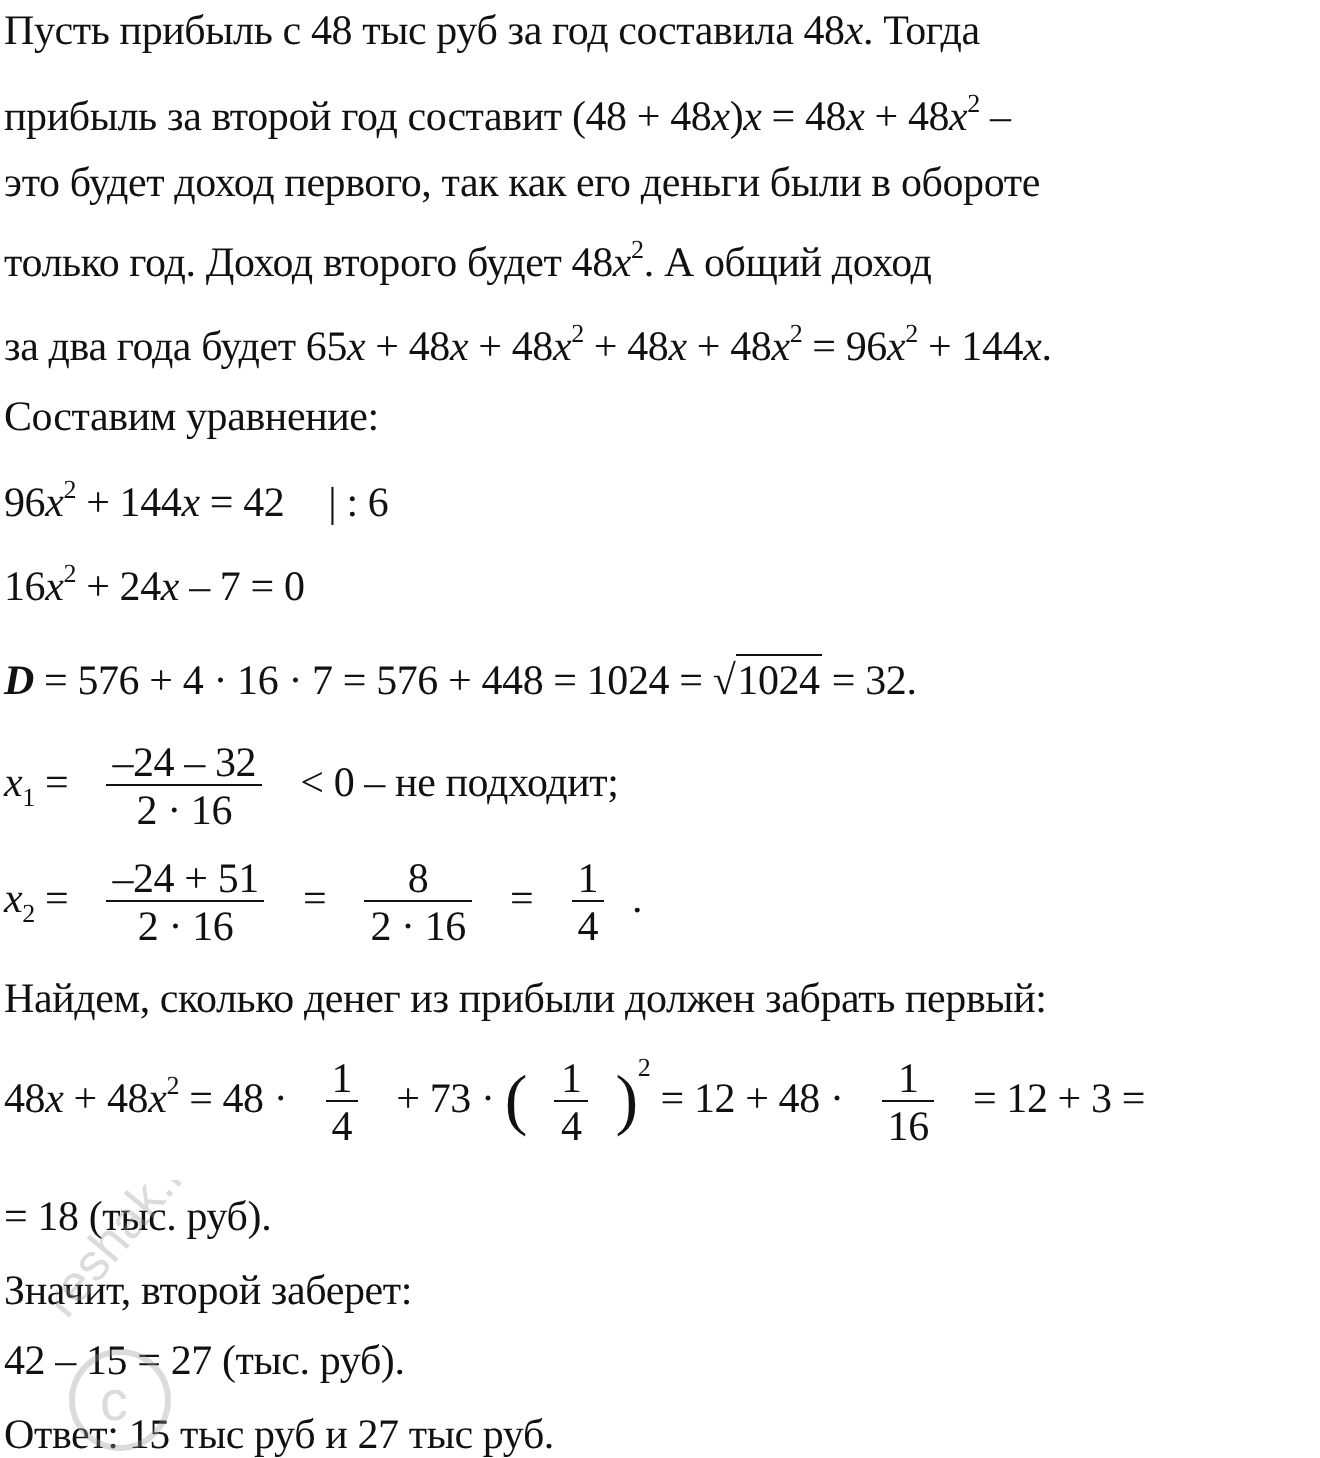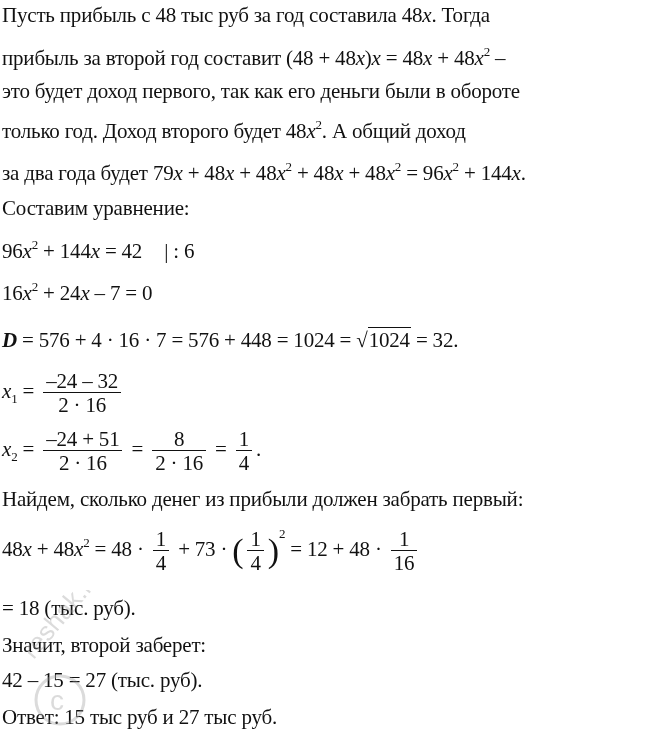--- a/index.html
+++ b/index.html
@@ -2,21 +2,21 @@
 <html><head>
 <meta charset="utf-8">
 <style>
   html, body { margin: 0; padding: 0; background: #ffffff; }
   body { width: 660px; height: 729px; overflow: hidden; position: relative;
     font-family: "Liberation Serif", "DejaVu Serif", serif; color: #111; }
   .line { position: absolute; left: 2px; font-size: 21px; line-height: 24px; white-space: nowrap; letter-spacing: -0.2px; }
   i.v { font-style: italic; }
   sup { font-size: 13px; vertical-align: 9px; line-height: 0; }
   sub { font-size: 13px; vertical-align: -5px; line-height: 0; }
-  .frac { display: inline-block; vertical-align: middle; text-align: center; margin: 0 4px; }
+  .frac { display: inline-block; vertical-align: middle; text-align: center; margin: 0 14px; }
   .frac .num { display: block; border-bottom: 1px solid #111; padding: 0 3px; line-height: 22px; }
   .frac .den { display: block; padding: 0 3px; line-height: 24px; text-align: center; }
   .paren { font-size: 34px; vertical-align: middle; font-weight: 100; }
   .sqrt { border-top: 1px solid #111; padding: 0 1px; }
   .watermark { position: absolute; left: 28px; top: 590px; width: 110px; height: 140px; pointer-events: none; opacity: 0.35; }
 </style>
 </head>
 <body>
 
 <div>
@@ -29,55 +29,55 @@
     <span>прибыль за второй год составит (48 + 48</span><i class="v">x</i><span>)</span><i class="v">x</i><span> = 48</span><i class="v">x</i><span> + 48</span><i class="v">x</i><sup>2</sup><span> –</span>
   </div>
 
   <div class="line" style="top:79px">это будет доход первого, так как его деньги были в обороте</div>
 
   <div class="line" style="top:119px">
     <span>только год. Доход второго будет 48</span><i class="v">x</i><sup>2</sup><span>. А общий доход</span>
   </div>
 
   <div class="line" style="top:161px">
-    <span>за два года будет 79</span><i class="v">x</i><span> + 48</span><i class="v">x</i><span> + 48</span><i class="v">x</i><sup>2</sup><span> + 48</span><i class="v">x</i><span> + 48</span><i class="v">x</i><sup>2</sup><span> = 96</span><i class="v">x</i><sup>2</sup><span> + 144</span><i class="v">x</i><span>.</span>
+    <span>за два года будет 65</span><i class="v">x</i><span> + 48</span><i class="v">x</i><span> + 48</span><i class="v">x</i><sup>2</sup><span> + 48</span><i class="v">x</i><span> + 48</span><i class="v">x</i><sup>2</sup><span> = 96</span><i class="v">x</i><sup>2</sup><span> + 144</span><i class="v">x</i><span>.</span>
   </div>
 
   <div class="line" style="top:196px">Составим уравнение:</div>
 
   <div class="line" style="top:239px">
     <span>96</span><i class="v">x</i><sup>2</sup><span> + 144</span><i class="v">x</i><span> = 42</span><span style="margin-left:22px">|  :  6</span>
   </div>
 
   <div class="line" style="top:281px">
     <span>16</span><i class="v">x</i><sup>2</sup><span> + 24</span><i class="v">x</i><span> – 7 = 0</span>
   </div>
 
   <div class="line" style="top:328px">
     <i class="v" style="font-weight:bold">D</i><span> = 576 + 4 · 16 · 7 = 576 + 448 = 1024 = </span><span>√</span><span class="sqrt">1024</span><span> = 32.</span>
   </div>
 
   <div class="line" style="top:368px;line-height:46px">
     <i class="v">x</i><sub>1</sub> =
-    <span class="frac"><span class="num">–24 – 32</span><span class="den">2 · 16</span></span>
+    <span class="frac"><span class="num">–24 – 32</span><span class="den">2 · 16</span></span><span> &lt; 0 – не подходит;</span>
   </div>
 
   <div class="line" style="top:426px;line-height:46px">
     <i class="v">x</i><sub>2</sub> =
     <span class="frac"><span class="num">–24 + 51</span><span class="den">2 · 16</span></span> =
     <span class="frac"><span class="num">8</span><span class="den">2 · 16</span></span> =
     <span class="frac"><span class="num">1</span><span class="den">4</span></span><span>.</span>
   </div>
 
   <div class="line" style="top:487px">Найдем, сколько денег из прибыли должен забрать первый:</div>
 
   <div class="line" style="top:526px;line-height:46px">
     <span>48</span><i class="v">x</i><span> + 48</span><i class="v">x</i><sup>2</sup><span> = 48 · </span>
     <span class="frac"><span class="num">1</span><span class="den">4</span></span><span> + 73 · </span><span class="paren">(</span><span class="frac"><span class="num">1</span><span class="den">4</span></span><span class="paren">)</span><sup style="vertical-align:18px">2</sup><span> = 12 + 48 · </span>
-    <span class="frac"><span class="num">1</span><span class="den">16</span></span>
+    <span class="frac"><span class="num">1</span><span class="den">16</span></span><span> = 12 + 3 =</span>
   </div>
 
   <div class="line" style="top:596px">= 18 (тыс. руб).</div>
   <div class="line" style="top:633px">Значит, второй заберет:</div>
   <div class="line" style="top:668px">42 – 15 = 27 (тыс. руб).</div>
   <div class="line" style="top:705px">Ответ: 15 тыс руб и 27 тыс руб.</div>
 
   <svg class="watermark" viewBox="0 0 110 140">
     <circle cx="32" cy="110" r="24" fill="none" stroke="#999" stroke-width="3"></circle>
     <text x="22" y="120" font-size="28" fill="#999" font-family="Liberation Sans, sans-serif">c</text>

